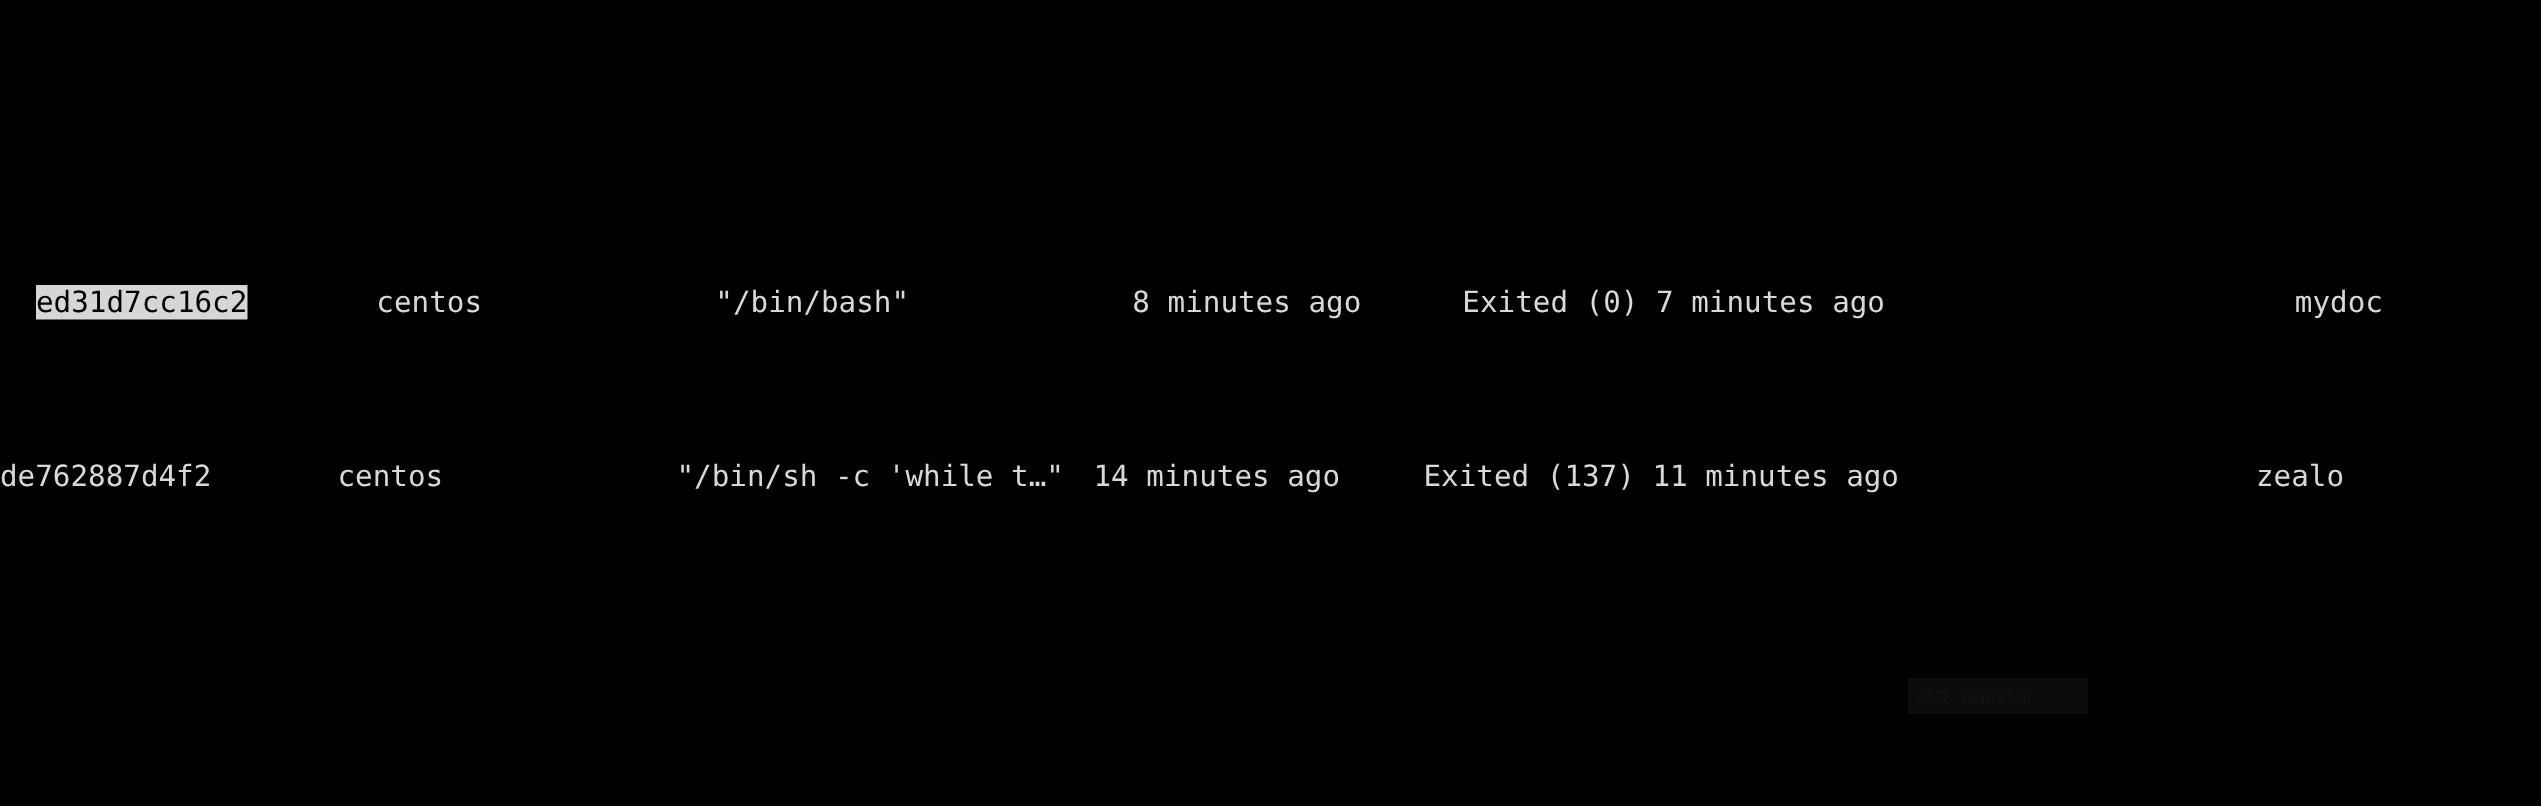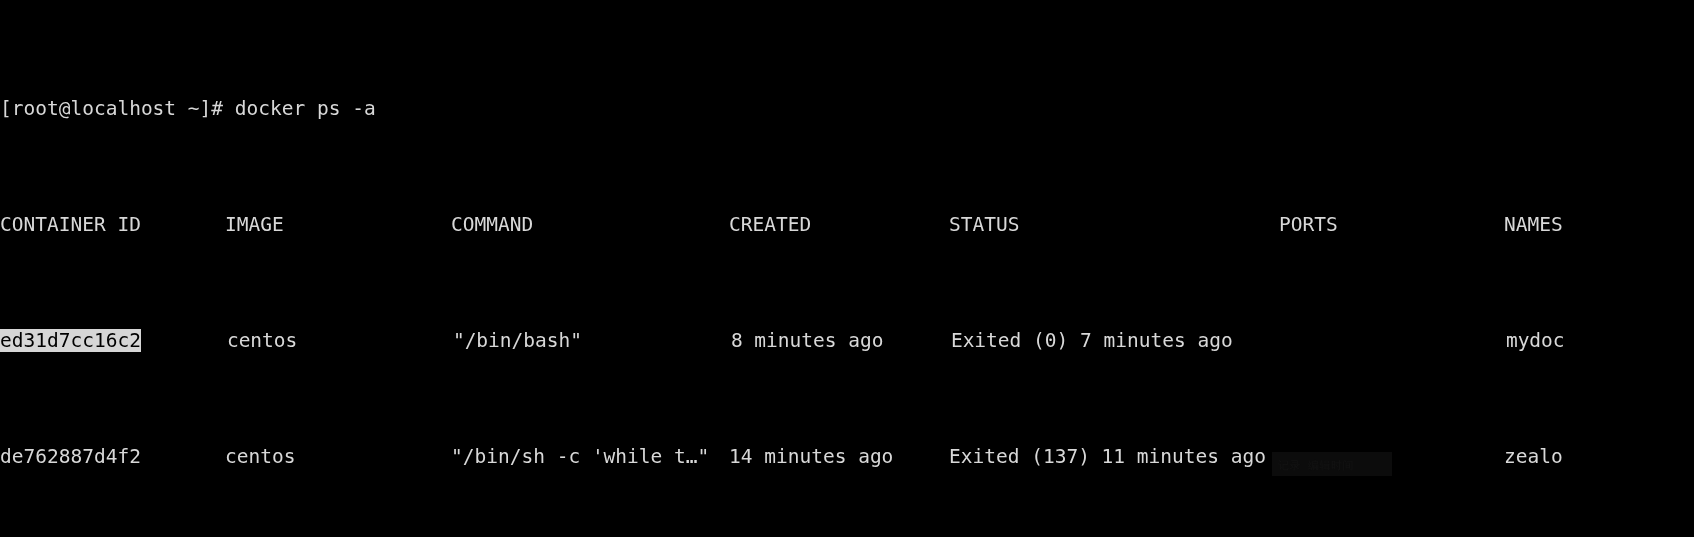--- a/index.html
+++ b/index.html
@@ -34,43 +34,42 @@
     overflow: visible;
   }
   .cell {
     display: inline-block;
     white-space: pre;
     vertical-align: top;
   }
   .selected {
     background: #d6d6d6;
     color: #000000;
+    margin-left: 24px;
   }
   .watermark {
     position: absolute;
     background: #0c0c0c;
     color: #131313;
     font-size: 11px;
     font-family: "DejaVu Sans Mono", monospace;
     letter-spacing: 0.5px;
     padding: 2px 6px;
     white-space: pre;
     overflow: hidden;
   }
 </style>
 </head>
 <body>
 
 <div id="terminal" style="background: rgb(0, 0, 0); color: rgb(216, 216, 216);">
 
   
-  <div class="line"><span class="cell">[root@localhost ~]#</span><span class="cell"> </span><span class="cell">docker ps -a</span></div>
 
   
-  <div class="line"><span class="cell" style="width:225px">CONTAINER ID</span><span class="cell" style="width:226px">IMAGE</span><span class="cell" style="width:278px">COMMAND</span><span class="cell" style="width:220px">CREATED</span><span class="cell" style="width:330px">STATUS</span><span class="cell" style="width:225px">PORTS</span><span class="cell">NAMES</span></div>
 
   
   <div class="line"><span class="cell selected" style="background: rgb(214, 214, 214); color: rgb(0, 0, 0);">ed31d7cc16c2</span><span class="cell" style="width:86px"> </span><span class="cell" style="width:226px">centos</span><span class="cell" style="width:278px">"/bin/bash"</span><span class="cell" style="width:220px">8 minutes ago</span><span class="cell" style="width:330px">Exited (0) 7 minutes ago</span><span class="cell" style="width:225px"></span><span class="cell">mydoc</span></div>
 
   
   <div class="line"><span class="cell" style="width:225px">de762887d4f2</span><span class="cell" style="width:226px">centos</span><span class="cell" style="width:278px">"/bin/sh -c 'while t…"</span><span class="cell" style="width:220px">14 minutes ago</span><span class="cell" style="width:330px">Exited (137) 11 minutes ago</span><span class="cell" style="width:225px"></span><span class="cell">zealo</span></div>
   
 
   
   

